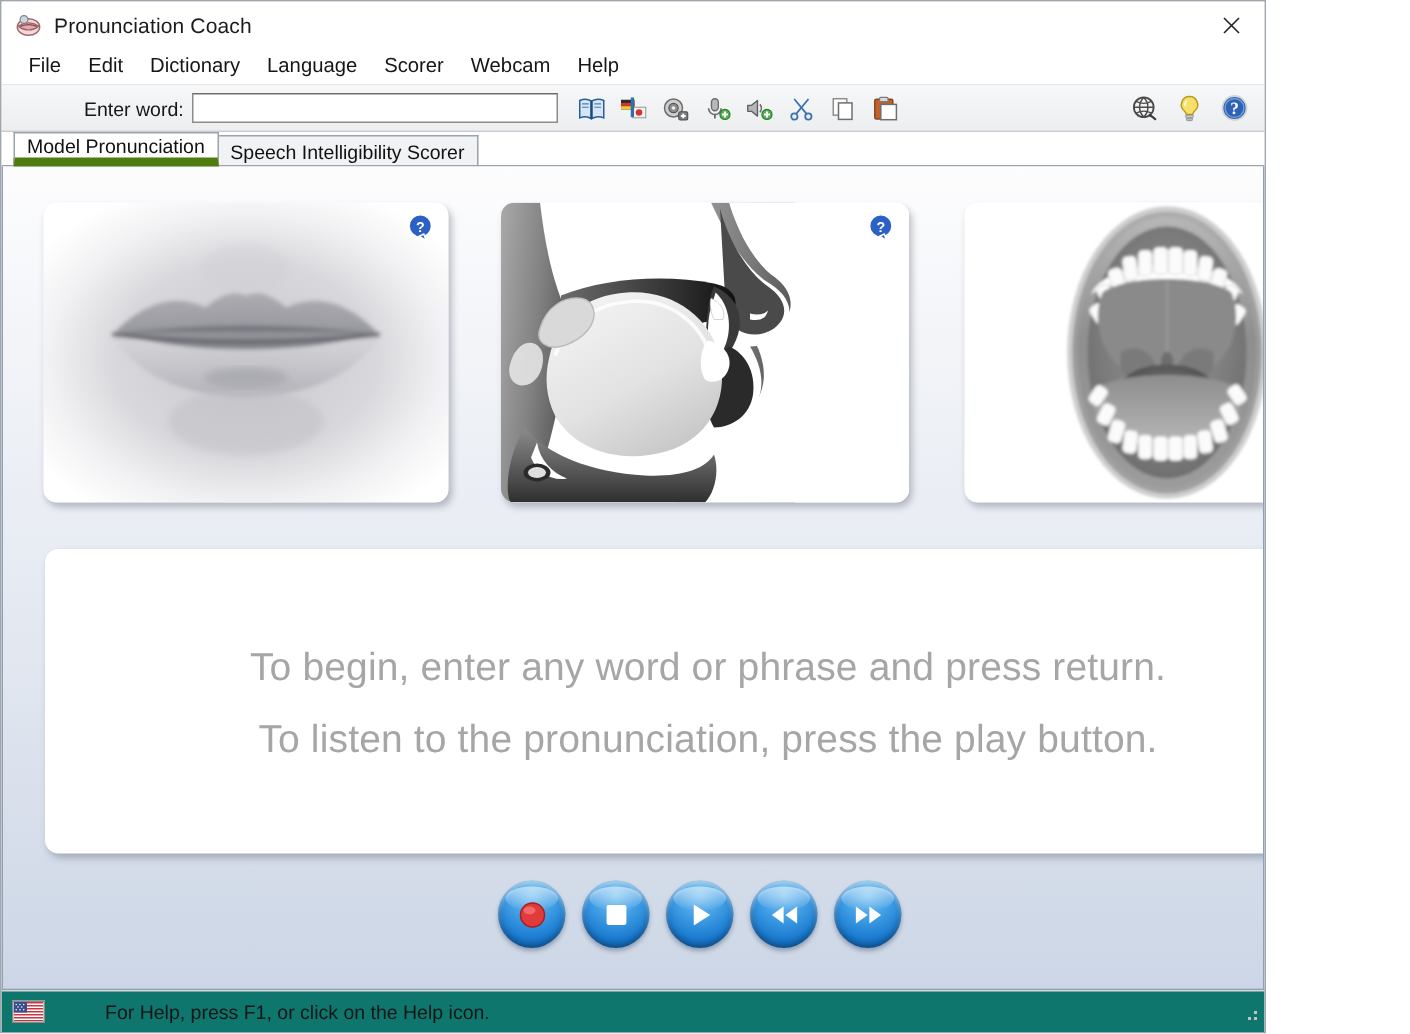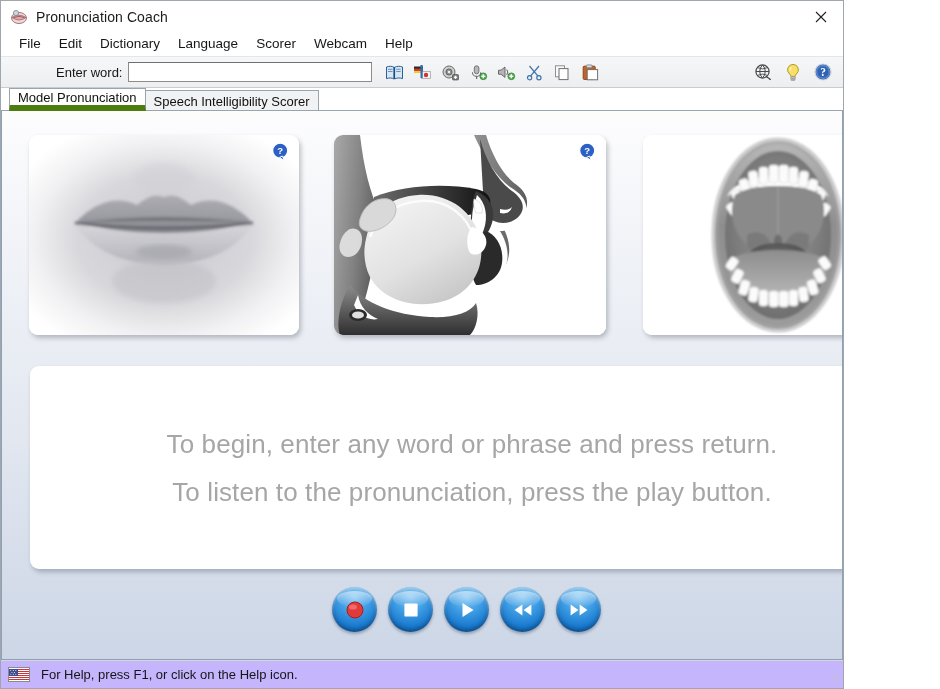--- a/index.html
+++ b/index.html
@@ -307,24 +307,25 @@
     background: linear-gradient(180deg, #3f9fe6 0%, #1f7fd0 55%, #1769b4 100%);
     border-radius: 2px 2px 3px 3px;
     clip-path: polygon(0 0, 100% 0, 100% 62%, 50% 100%, 0 62%);
     box-shadow: 0 1px 2px rgba(0,0,0,0.3);
   }
 
   
   .statusbar {
     flex: 0 0 27px;
     height: 27px;
-    background: #c4b5fd;
+    background: #0f766e;
     display: flex;
     align-items: center;
     border-top: 1px solid #d7d7d7;
+    gap: 29px;
   }
   .status-flag {
     width: 20px; height: 13px;
     margin-left: 7px; margin-right: 11px;
     flex: 0 0 20px;
     border: 1px solid #8a8a8a;
     position: relative;
     overflow: hidden;
     background: #ffffff;
   }

